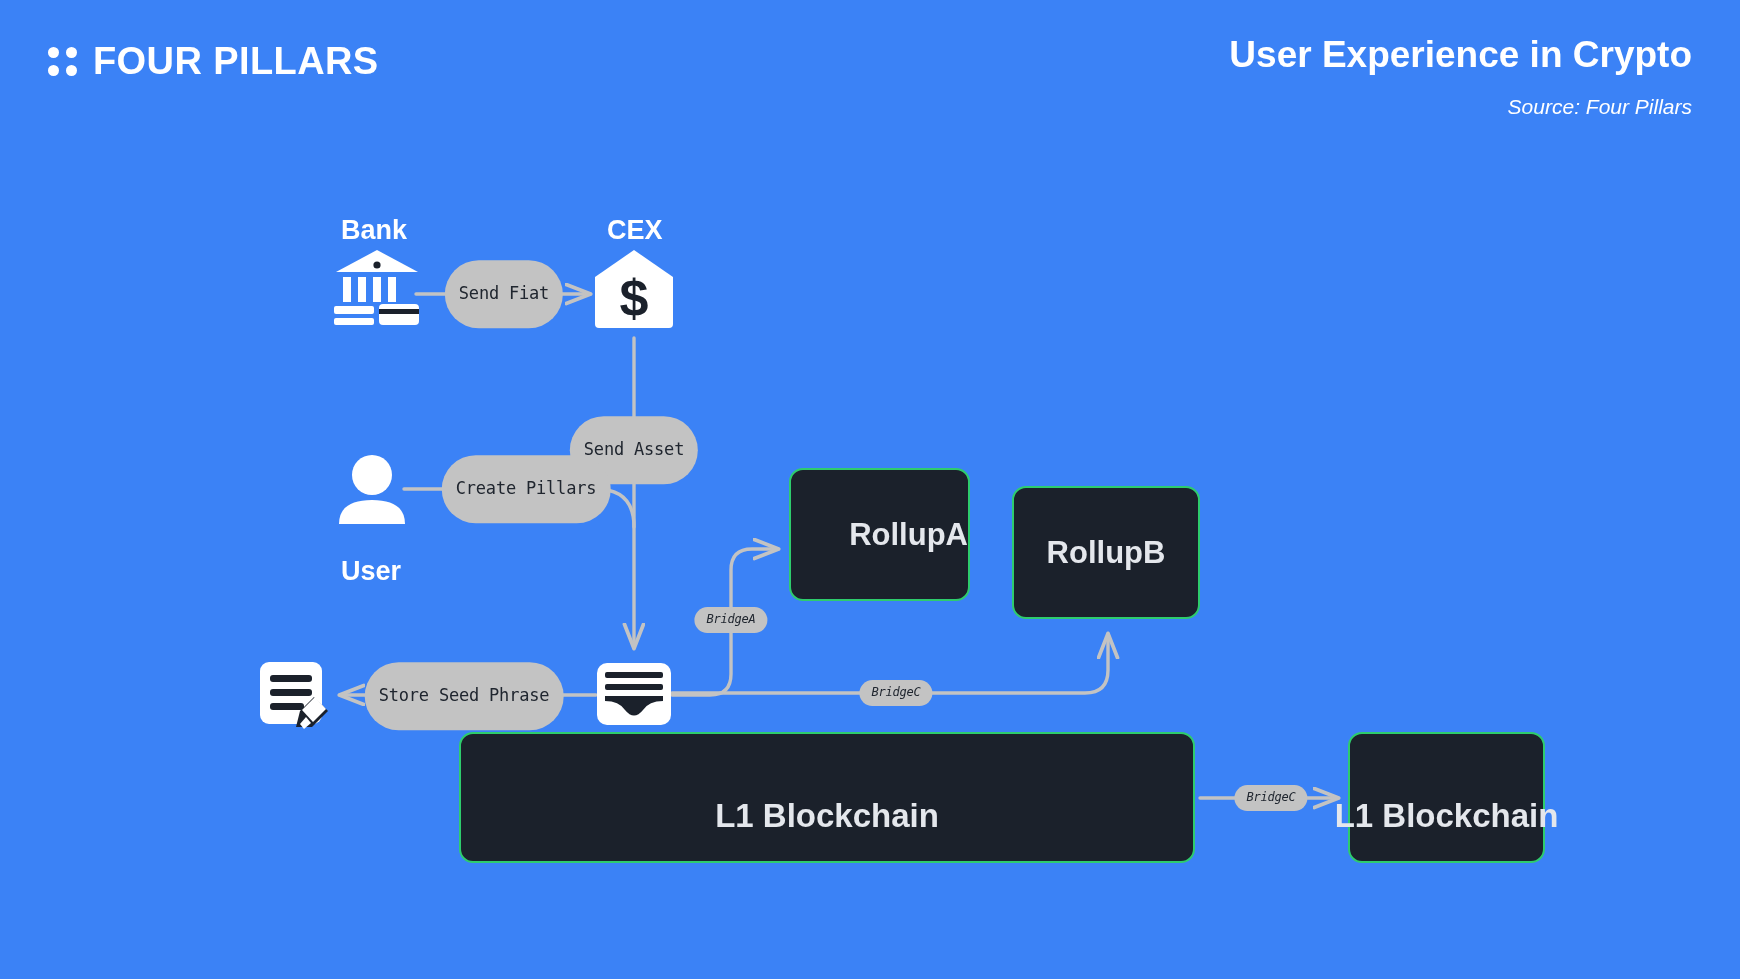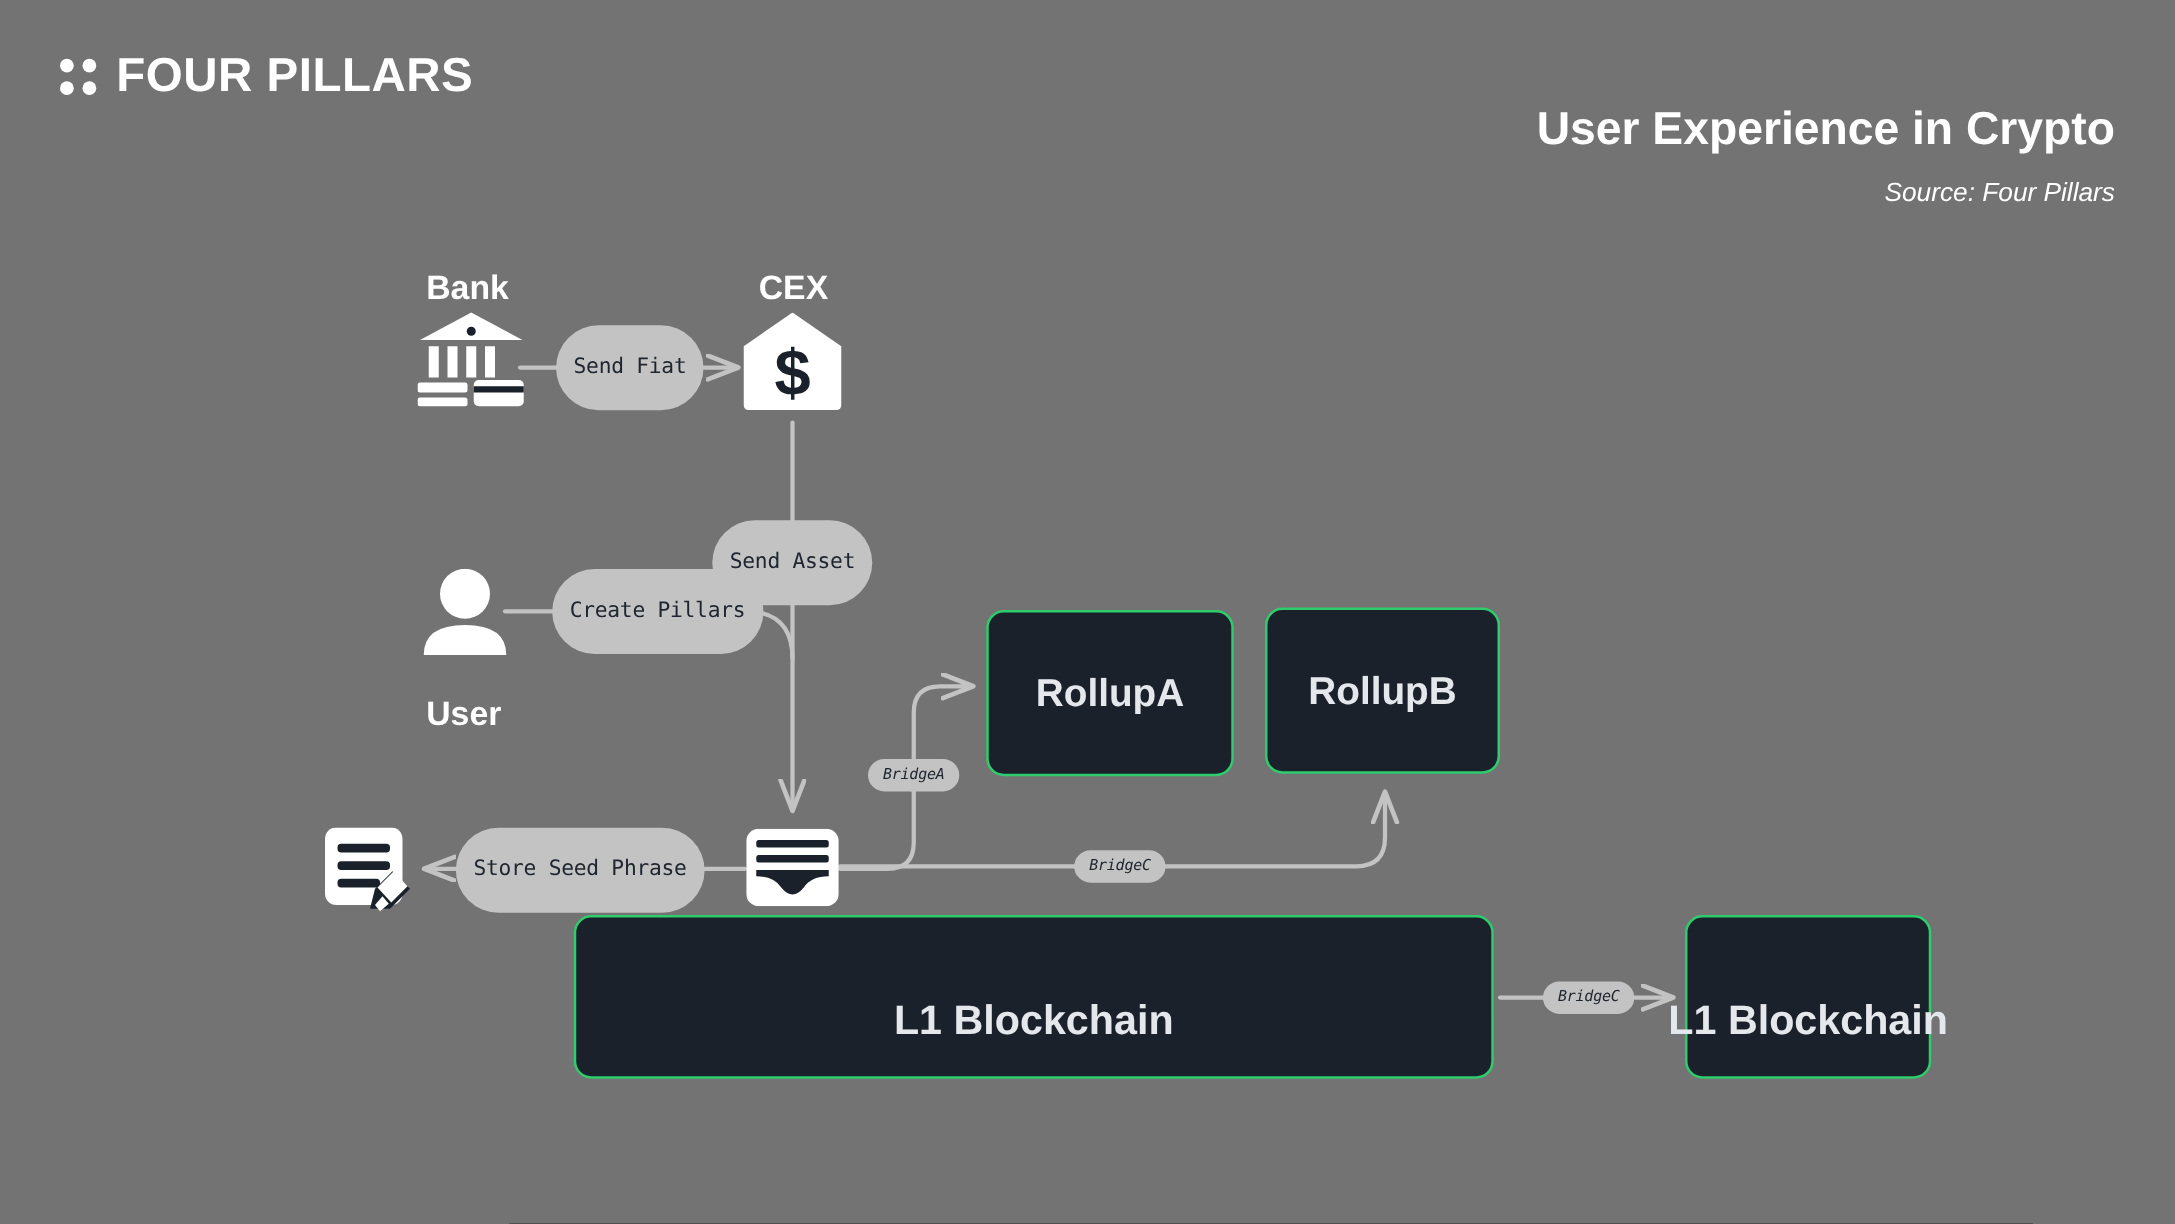--- a/index.html
+++ b/index.html
@@ -4,21 +4,21 @@
 <style>
   html, body {
     margin: 0;
     padding: 0;
     background: #1b212b;
   }
   #page {
     position: relative;
     width: 1740px;
     height: 979px;
-    background: #737373;
+    background: #3b82f6;
     overflow: hidden;
     font-family: "Liberation Sans", sans-serif;
   }
 
   
   #brand {
     position: absolute;
     left: 48px;
     top: 42px;
     display: flex;
@@ -50,21 +50,20 @@
     right: 48px;
     top: 34px;
     text-align: right;
   }
   #page-title {
     color: #ffffff;
     font-size: 37px;
     font-weight: bold;
     line-height: 1.12;
     white-space: nowrap;
-    margin-top: 48px;
   }
   #page-source {
     color: #ffffff;
     font-size: 21px;
     font-style: italic;
     margin-top: 20px;
     white-space: nowrap;
   }
 
   
@@ -214,21 +213,21 @@
     <svg class="icon" style="left:260px; top:662px;" width="78" height="72" viewBox="0 0 78 72">
       <rect x="0" y="0" width="62" height="62" rx="9" fill="#ffffff"></rect>
       <rect x="10" y="13" width="42" height="7" rx="3" fill="#1b212b"></rect>
       <rect x="10" y="27" width="42" height="7" rx="3" fill="#1b212b"></rect>
       <rect x="10" y="41" width="34" height="7" rx="3" fill="#1b212b"></rect>
       <path d="M40 49 L54 35 L68 49 L52 65 L36 65 Z" fill="#1b212b"></path>
       <path d="M42 48 L55 35 L66 47 L53 60 Z" fill="#ffffff"></path>
       <path d="M40 62 L46 55 L51 61 L44 67 Z" fill="#ffffff"></path>
     </svg>
 
-    <div class="box" style="left:789px; top:488px; width:198px; height:133px;">
+    <div class="box" style="left:789px; top:468px; width:181px; height:133px;justify-content:flex-end;">
       <span class="box-text">RollupA</span>
     </div>
 
     <div class="box" style="left:1012px; top:486px; width:188px; height:133px;">
       <span class="box-text">RollupB</span>
     </div>
 
     <div class="box" style="left:459px; top:732px; width:736px; height:131px;">
       <span class="box-text big">L1 Blockchain</span>
     </div>

